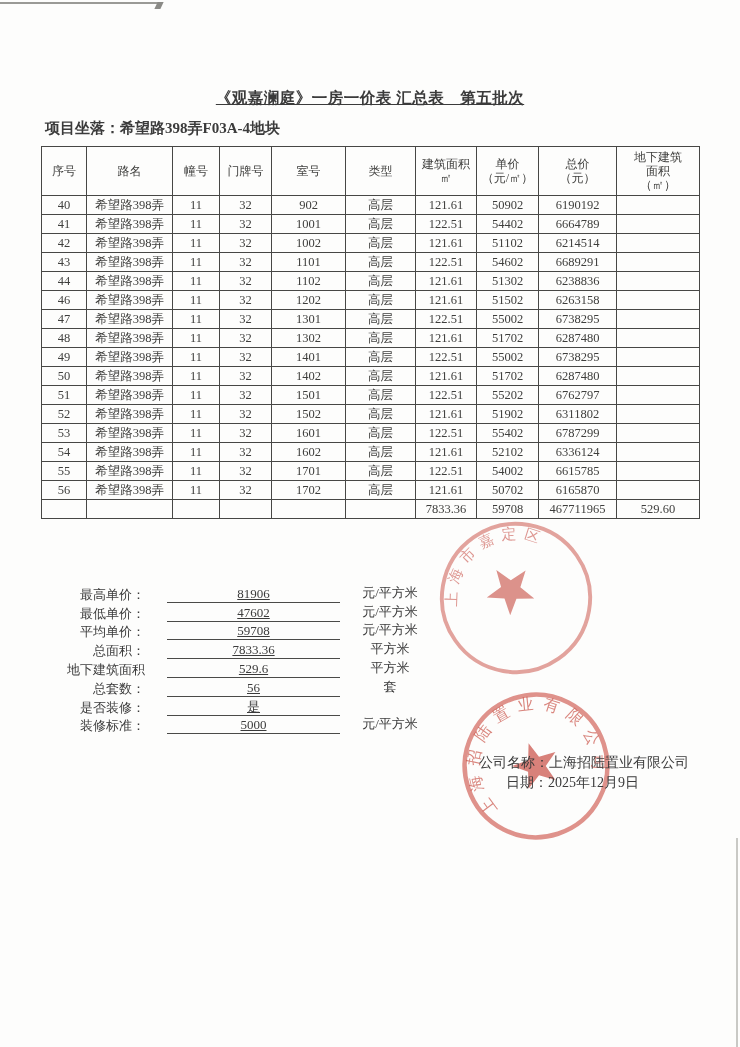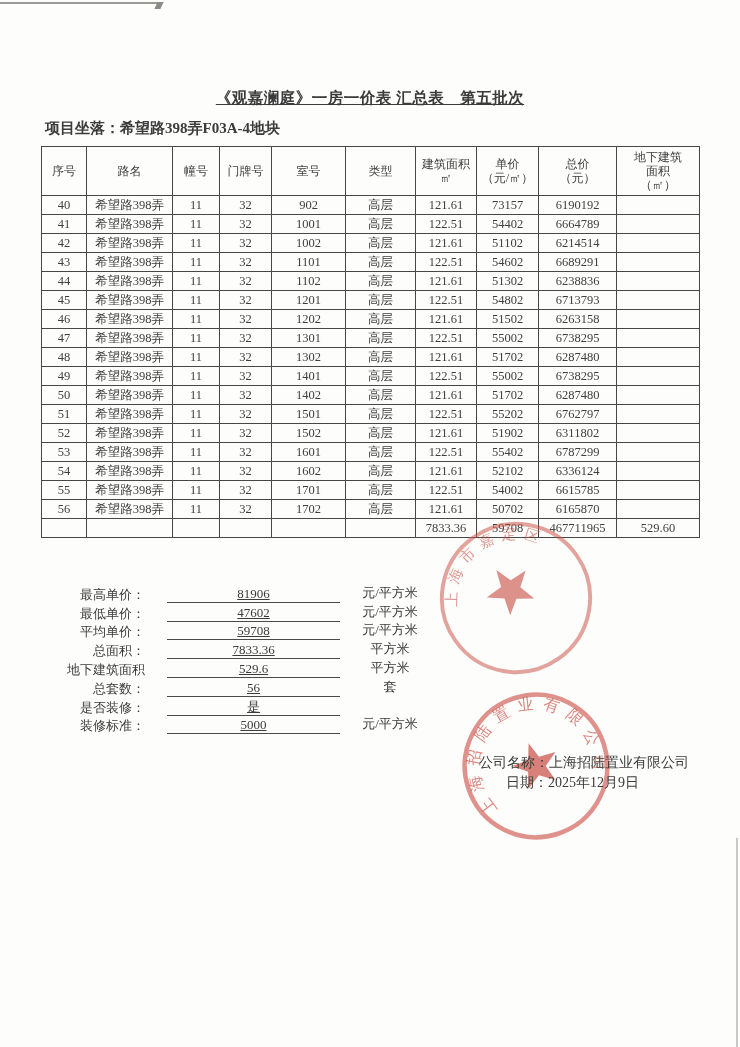--- a/index.html
+++ b/index.html
@@ -128,21 +128,21 @@
     </thead>
     <tbody>
         <tr>
           <td>40</td>
           <td>希望路398弄</td>
           <td>11</td>
           <td>32</td>
           <td>902</td>
           <td>高层</td>
           <td>121.61</td>
-          <td>73157</td>
+          <td>50902</td>
           <td>6190192</td>
           <td></td>
         </tr>
         <tr>
           <td>41</td>
           <td>希望路398弄</td>
           <td>11</td>
           <td>32</td>
           <td>1001</td>
           <td>高层</td>
@@ -178,32 +178,20 @@
         <tr>
           <td>44</td>
           <td>希望路398弄</td>
           <td>11</td>
           <td>32</td>
           <td>1102</td>
           <td>高层</td>
           <td>121.61</td>
           <td>51302</td>
           <td>6238836</td>
-          <td></td>
-        </tr>
-        <tr>
-          <td>45</td>
-          <td>希望路398弄</td>
-          <td>11</td>
-          <td>32</td>
-          <td>1201</td>
-          <td>高层</td>
-          <td>122.51</td>
-          <td>54802</td>
-          <td>6713793</td>
           <td></td>
         </tr>
         <tr>
           <td>46</td>
           <td>希望路398弄</td>
           <td>11</td>
           <td>32</td>
           <td>1202</td>
           <td>高层</td>
           <td>121.61</td>

